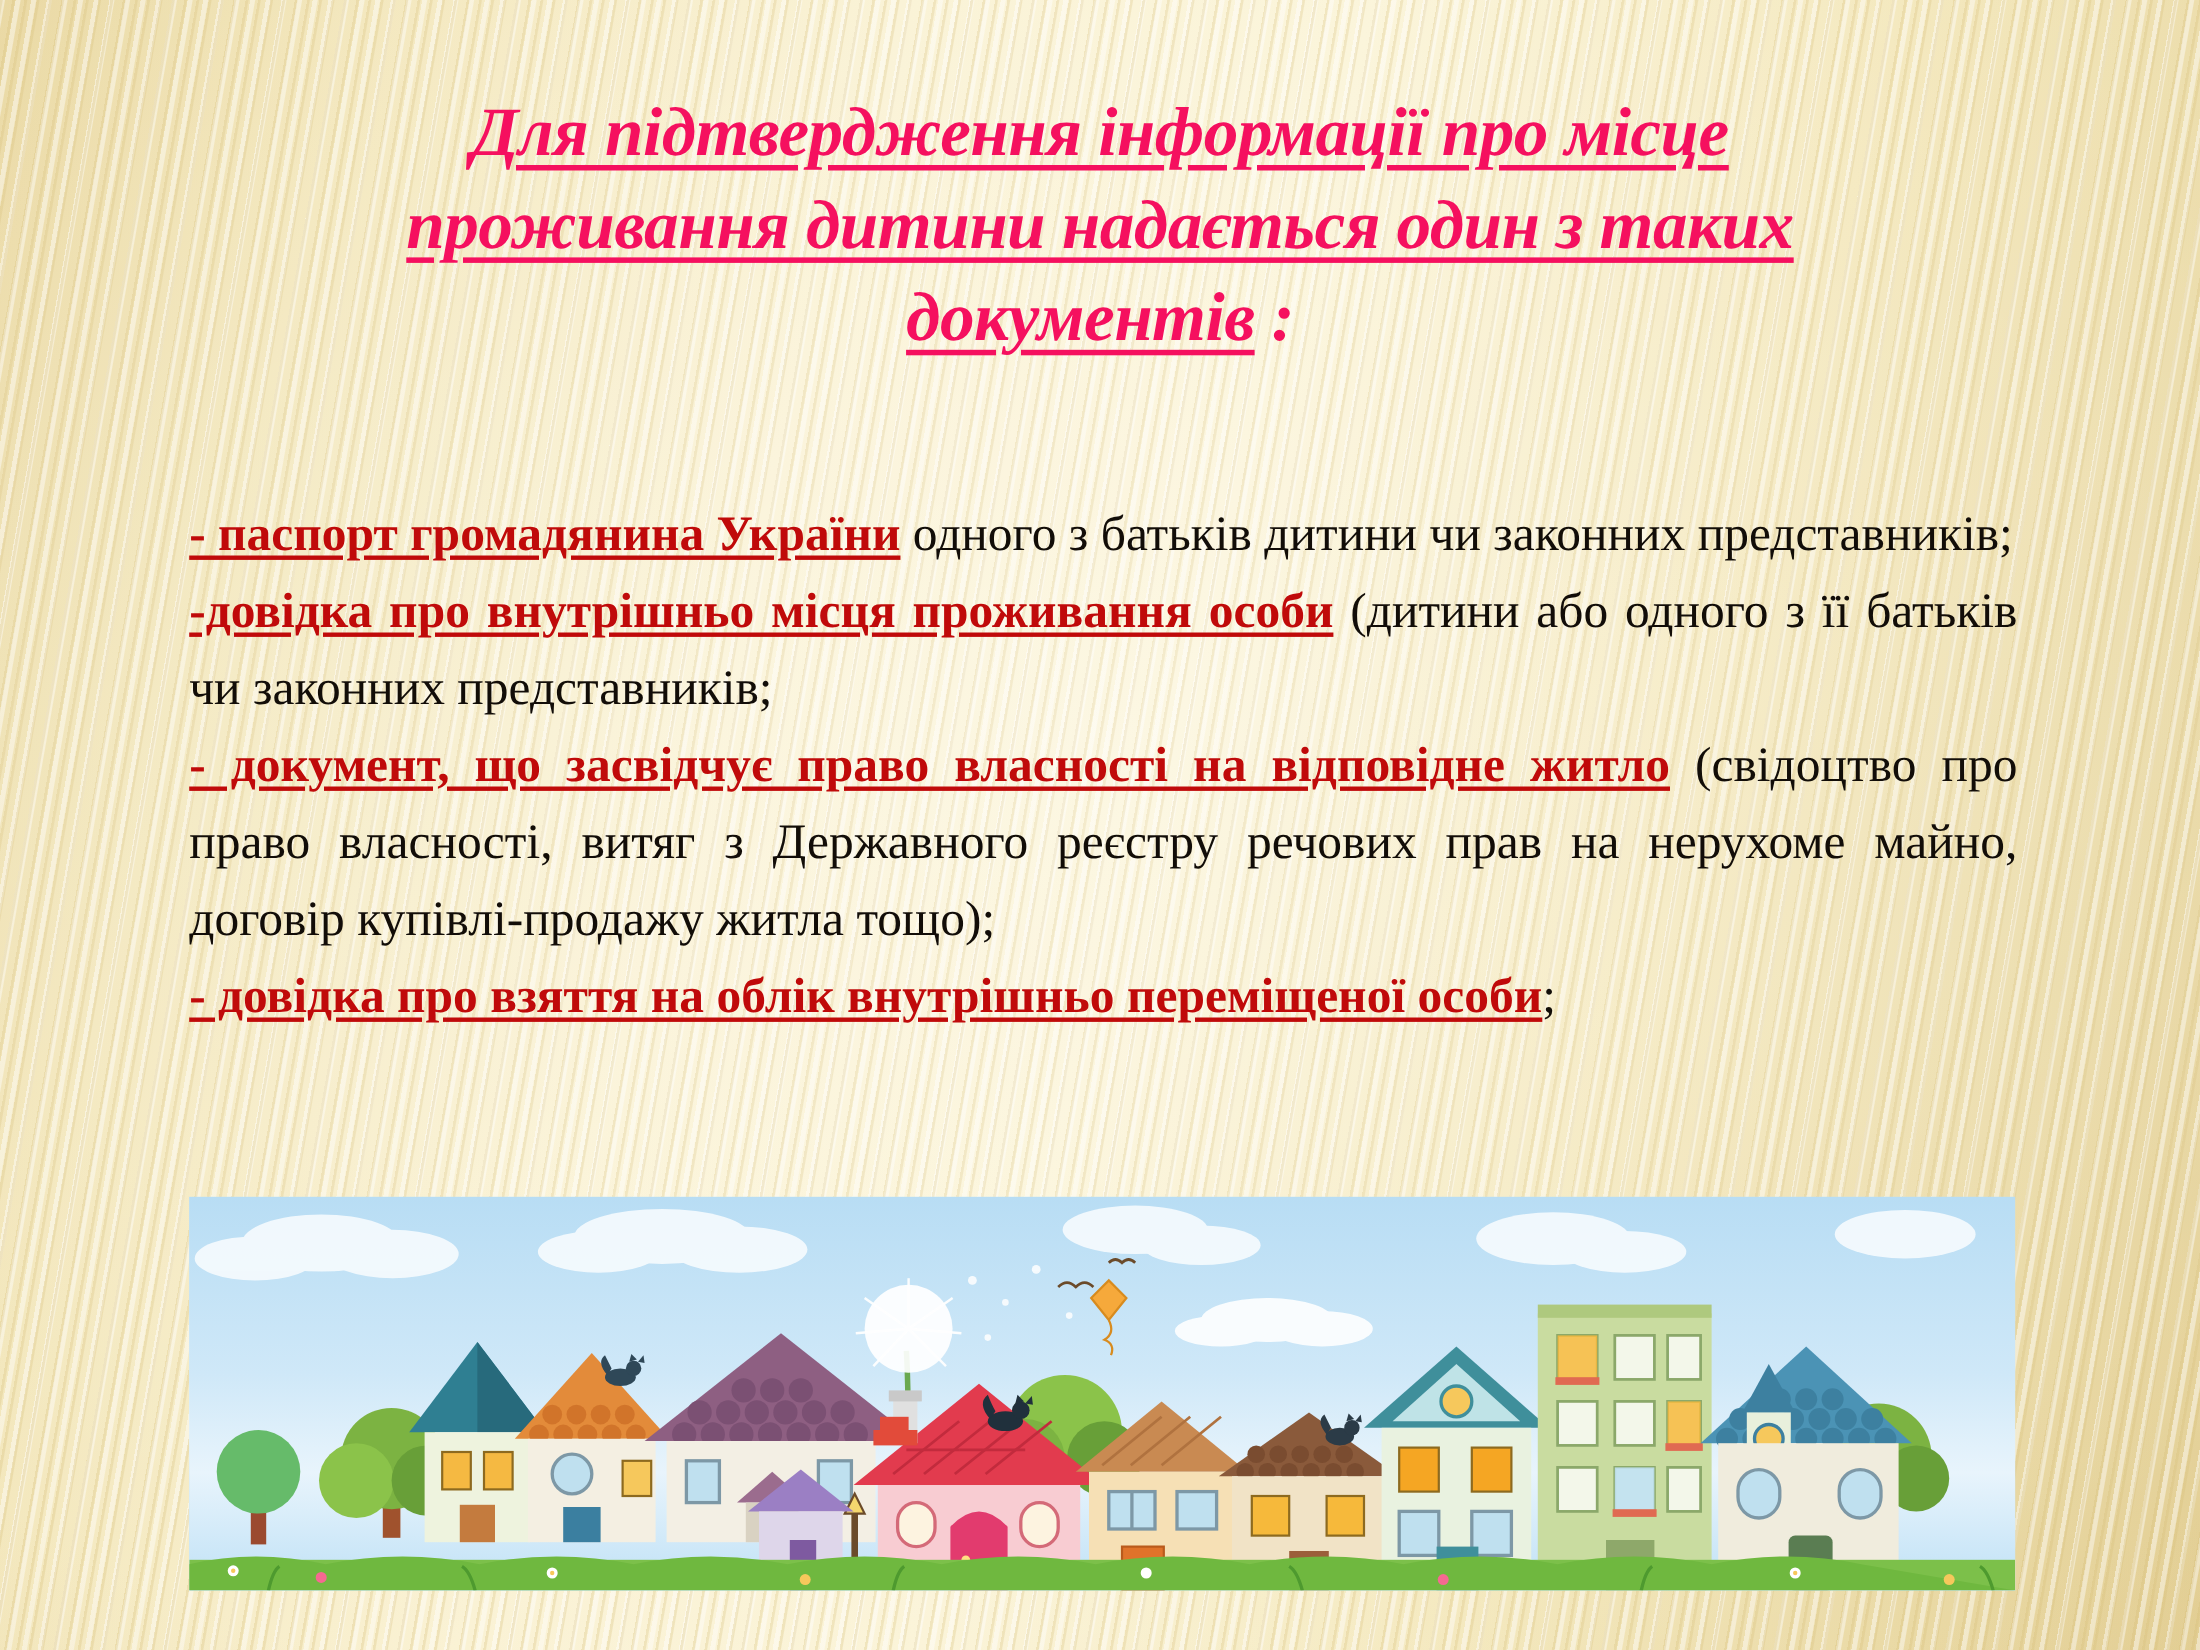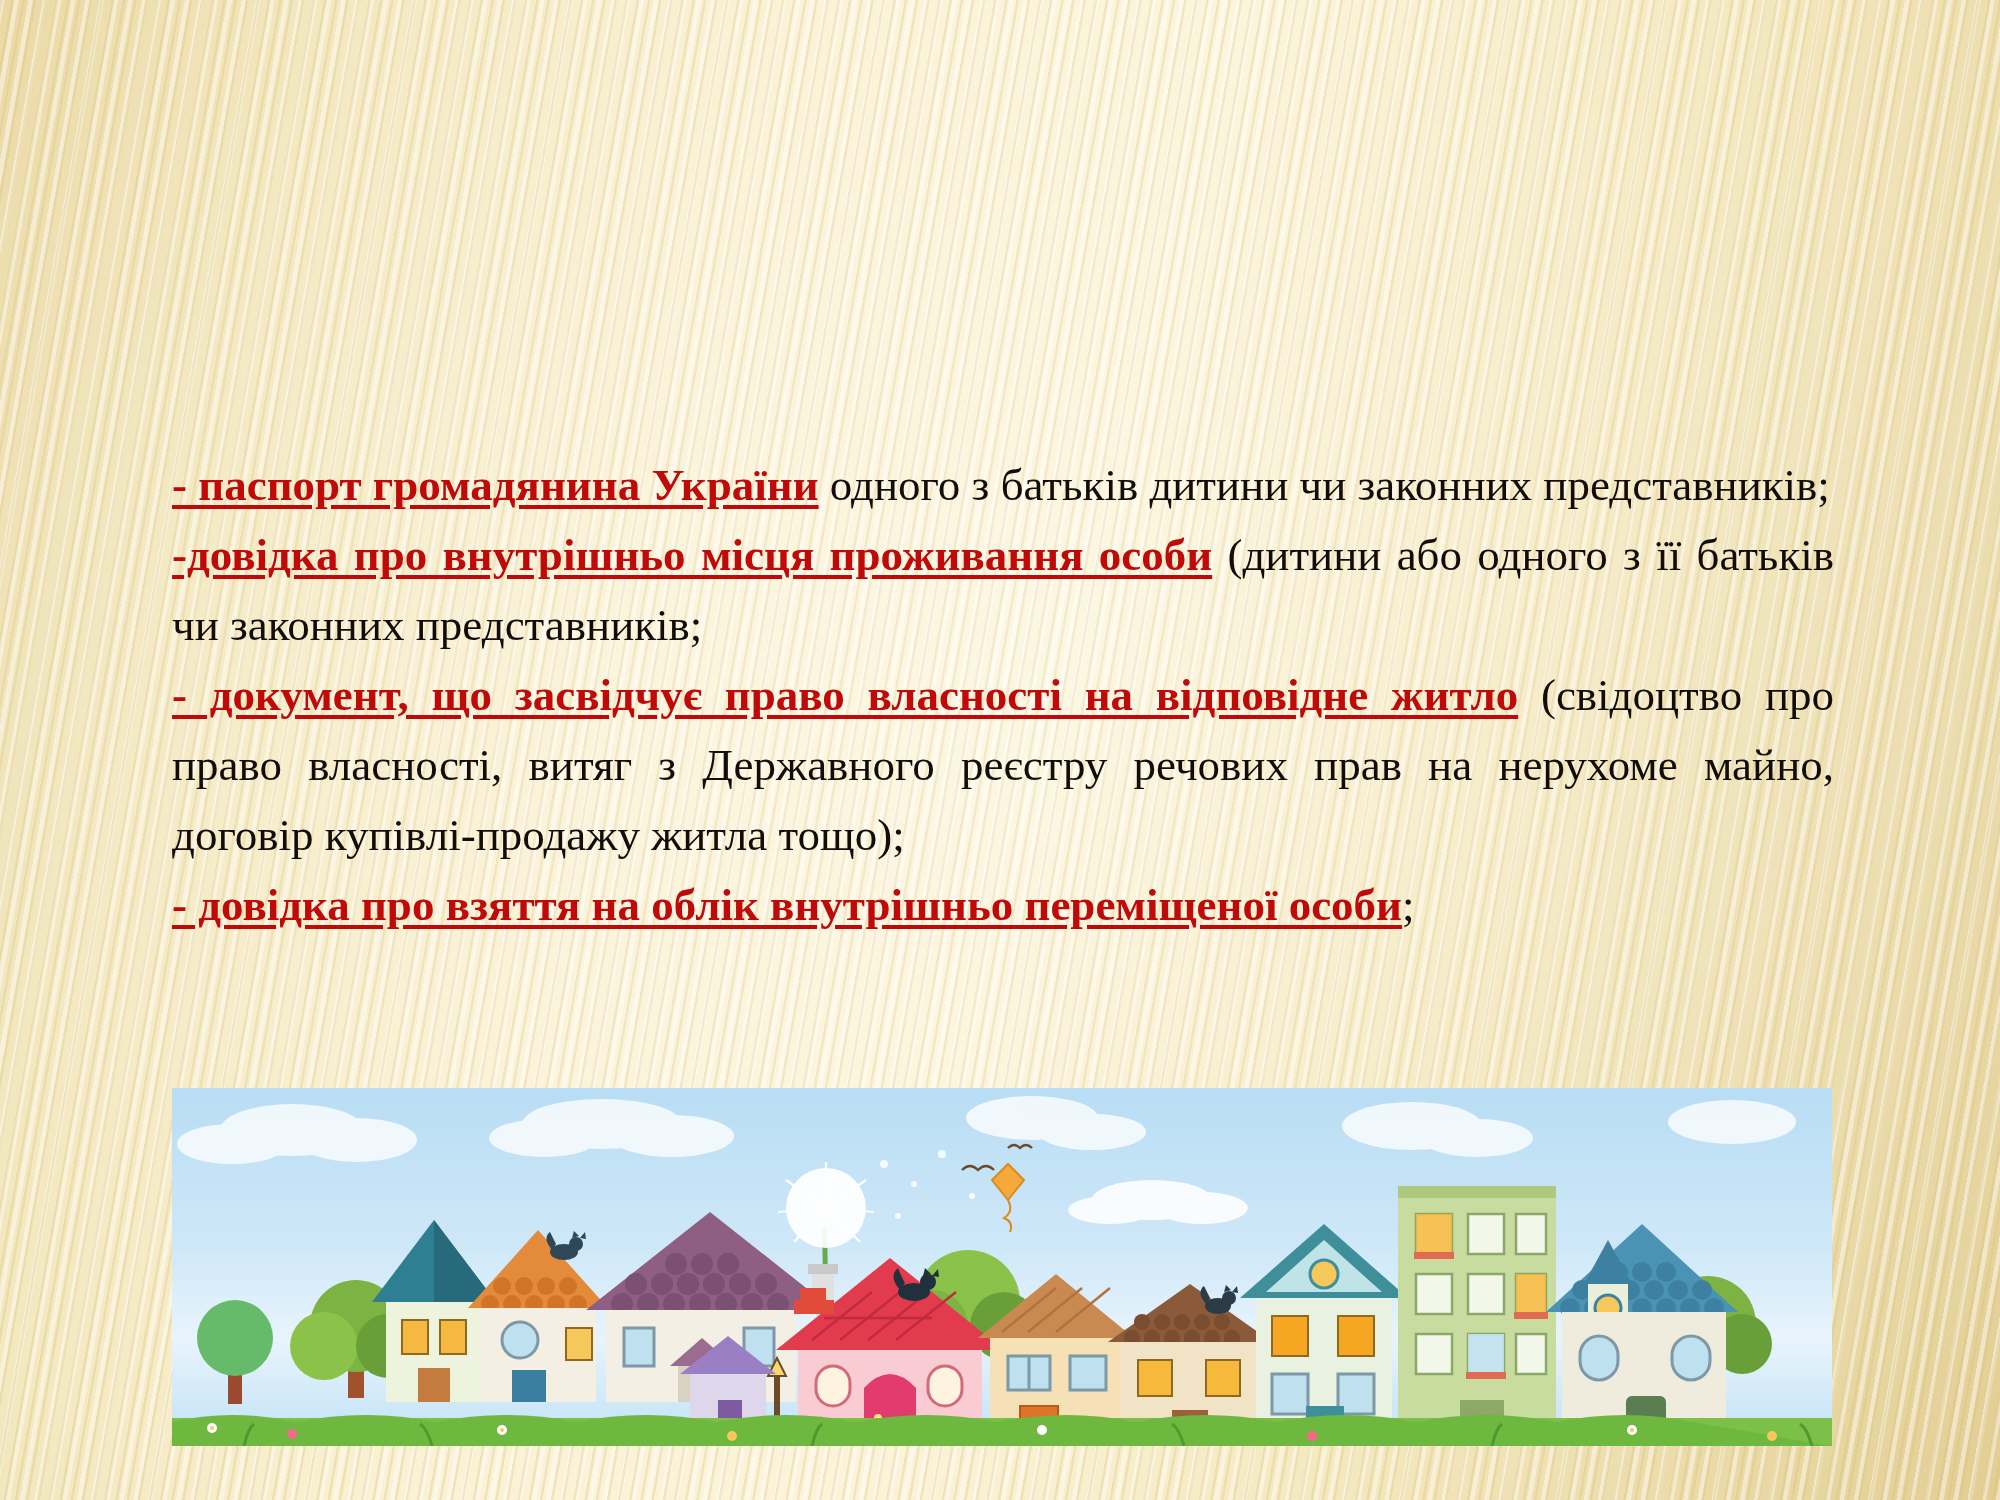--- a/index.html
+++ b/index.html
@@ -72,20 +72,25 @@
   }
   .pic svg{display:block;width:100%;height:100%;}
 </style>
 </head>
 <body>
 
 <div id="slide">
 
   <div id="vignette"></div>
 
+  <div class="title">
+    <span class="u">Для підтвердження інформації про місце</span><br>
+    <span class="u">проживання дитини надається один з таких</span><br>
+    <span class="u">документів</span><span class="plain"> :</span>
+  </div>
 
   <div class="body">
     <p><span class="hl">- паспорт громадянина України</span><span> одного з батьків дитини чи законних представників;</span></p>
     <p><span class="hl">-довідка про внутрішньо місця проживання особи</span><span> (дитини або одного з її батьків чи законних представників;</span></p>
     <p><span class="hl">- документ, що засвідчує право власності на відповідне житло</span><span> (свідоцтво про право власності, витяг з Державного реєстру речових прав на нерухоме майно, договір купівлі-продажу житла тощо);</span></p>
     <p><span class="hl">- довідка про взяття на облік внутрішньо переміщеної особи</span><span>;</span></p>
   </div>
 
   <div class="pic">
     <svg viewBox="0 0 1660 358" preserveAspectRatio="none">

